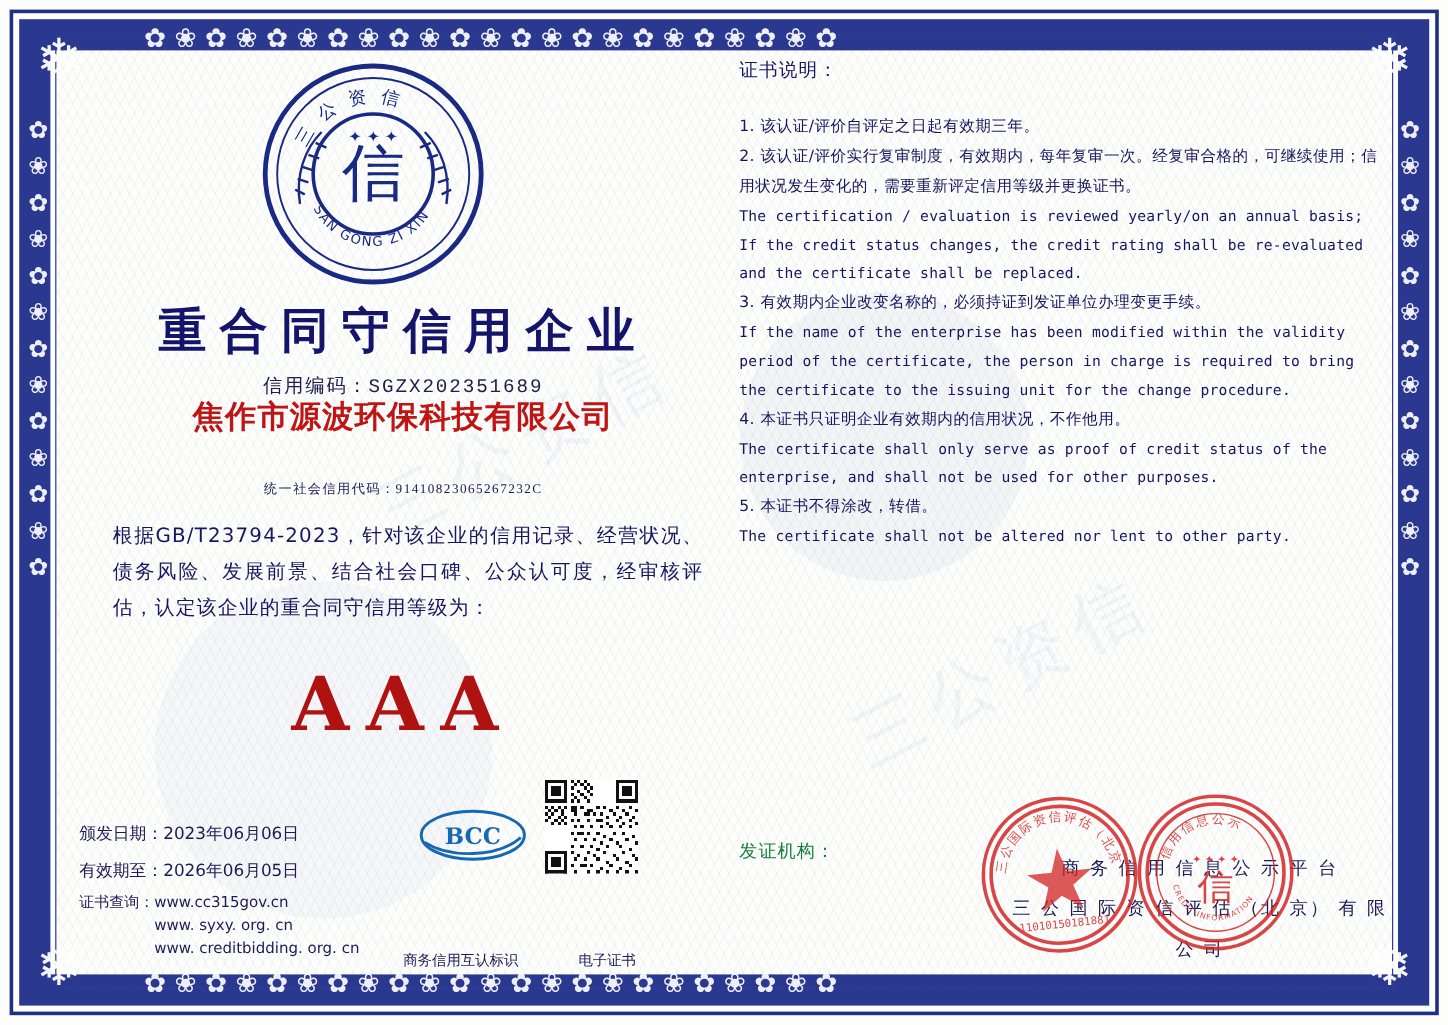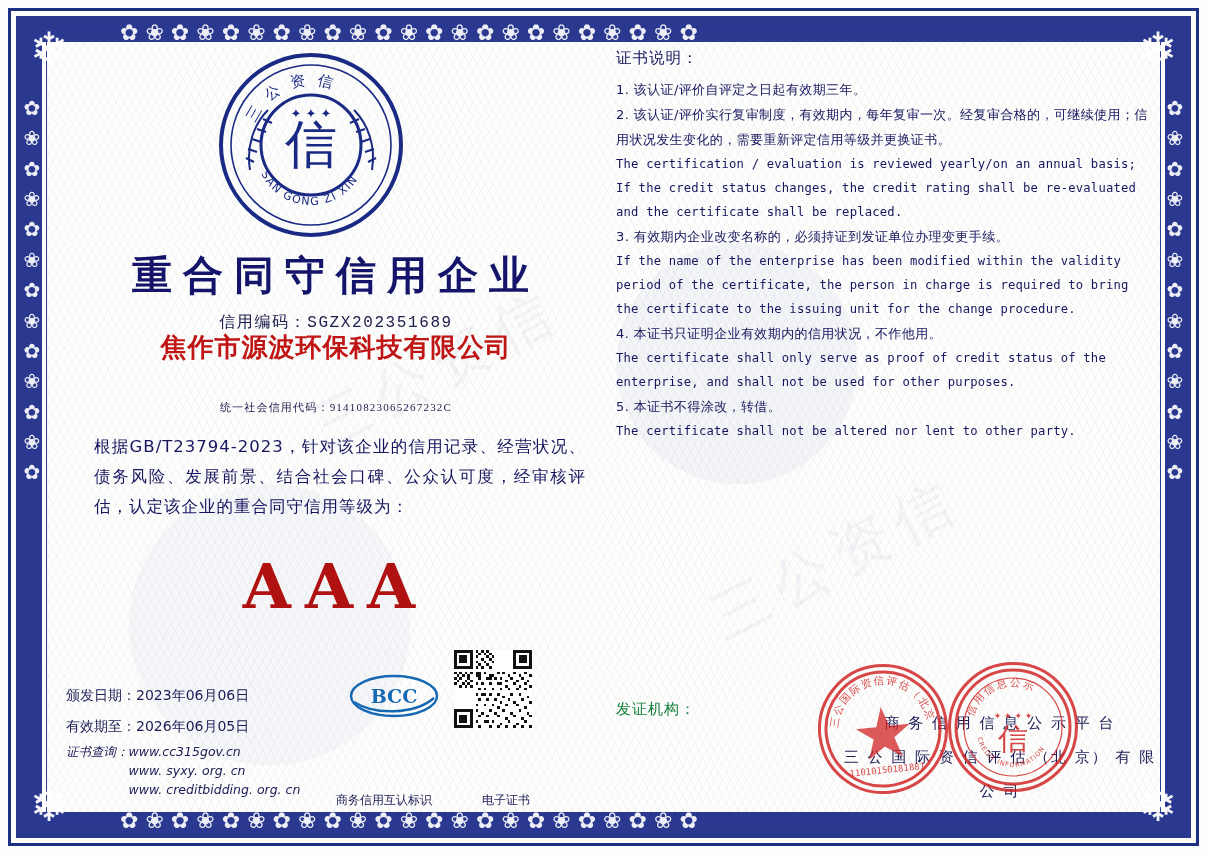--- a/index.html
+++ b/index.html
@@ -165,21 +165,20 @@
     line-height: 31px;
     color: #1b1b55;
   }
   .query {
     position: absolute;
     left: 10px; top: 702px;
     font-family: "DejaVu Sans", sans-serif;
     font-size: 12.5px;
     line-height: 19px;
     color: #1b1b55;
-    font-style: italic;
   }
   .query .lbl { }
   .query .urls { display: inline-block; vertical-align: top; }
   .bcc {
     position: absolute;
     left: 292px; top: 628px;
     width: 92px; height: 56px;
   }
   .qr {
     position: absolute;
@@ -200,21 +199,21 @@
   .right {
     position: absolute;
     left: 616px; top: 48px;
     width: 540px;
   }
   .notes-title {
     font-family: Liberation Mono, monospace;
     font-size: 15.5px;
     color: #16165e;
     letter-spacing: 1px;
-    margin-bottom: 8px;
+    margin-bottom: 24px;
   }
   .note-cn {
     font-family: "DejaVu Sans", sans-serif;
     font-size: 13px;
     line-height: 25px;
     color: #16165e;
     letter-spacing: 0.4px;
   }
   .note-en {
     font-family: "DejaVu Sans Mono", monospace;

